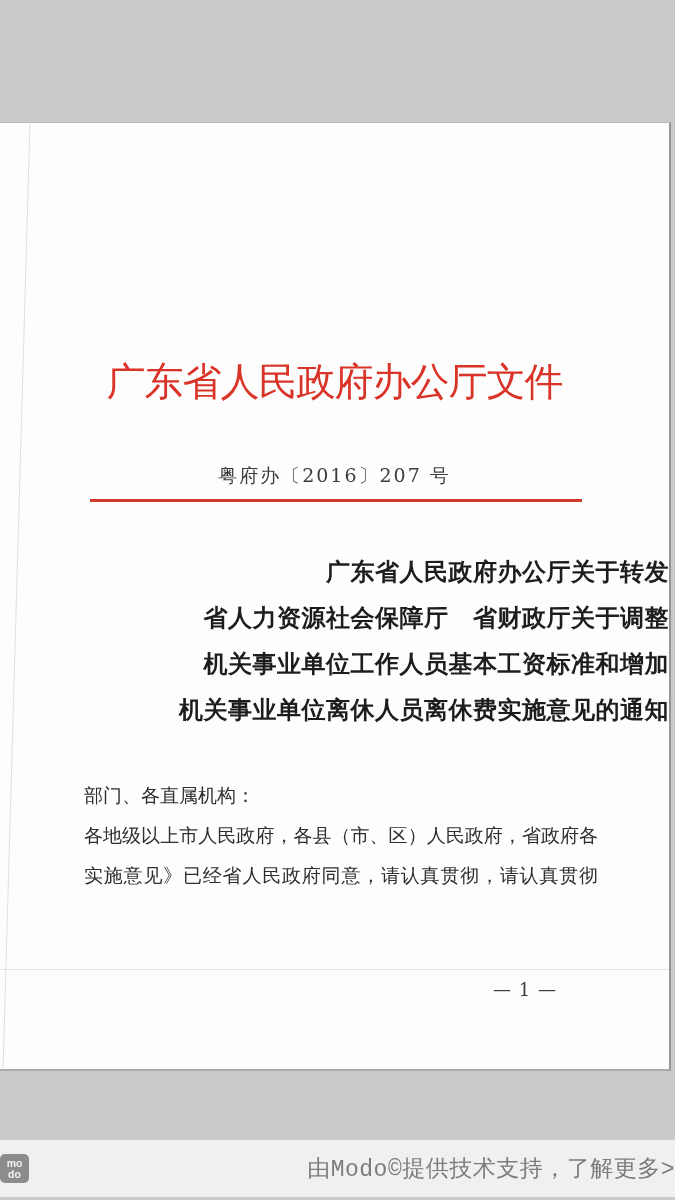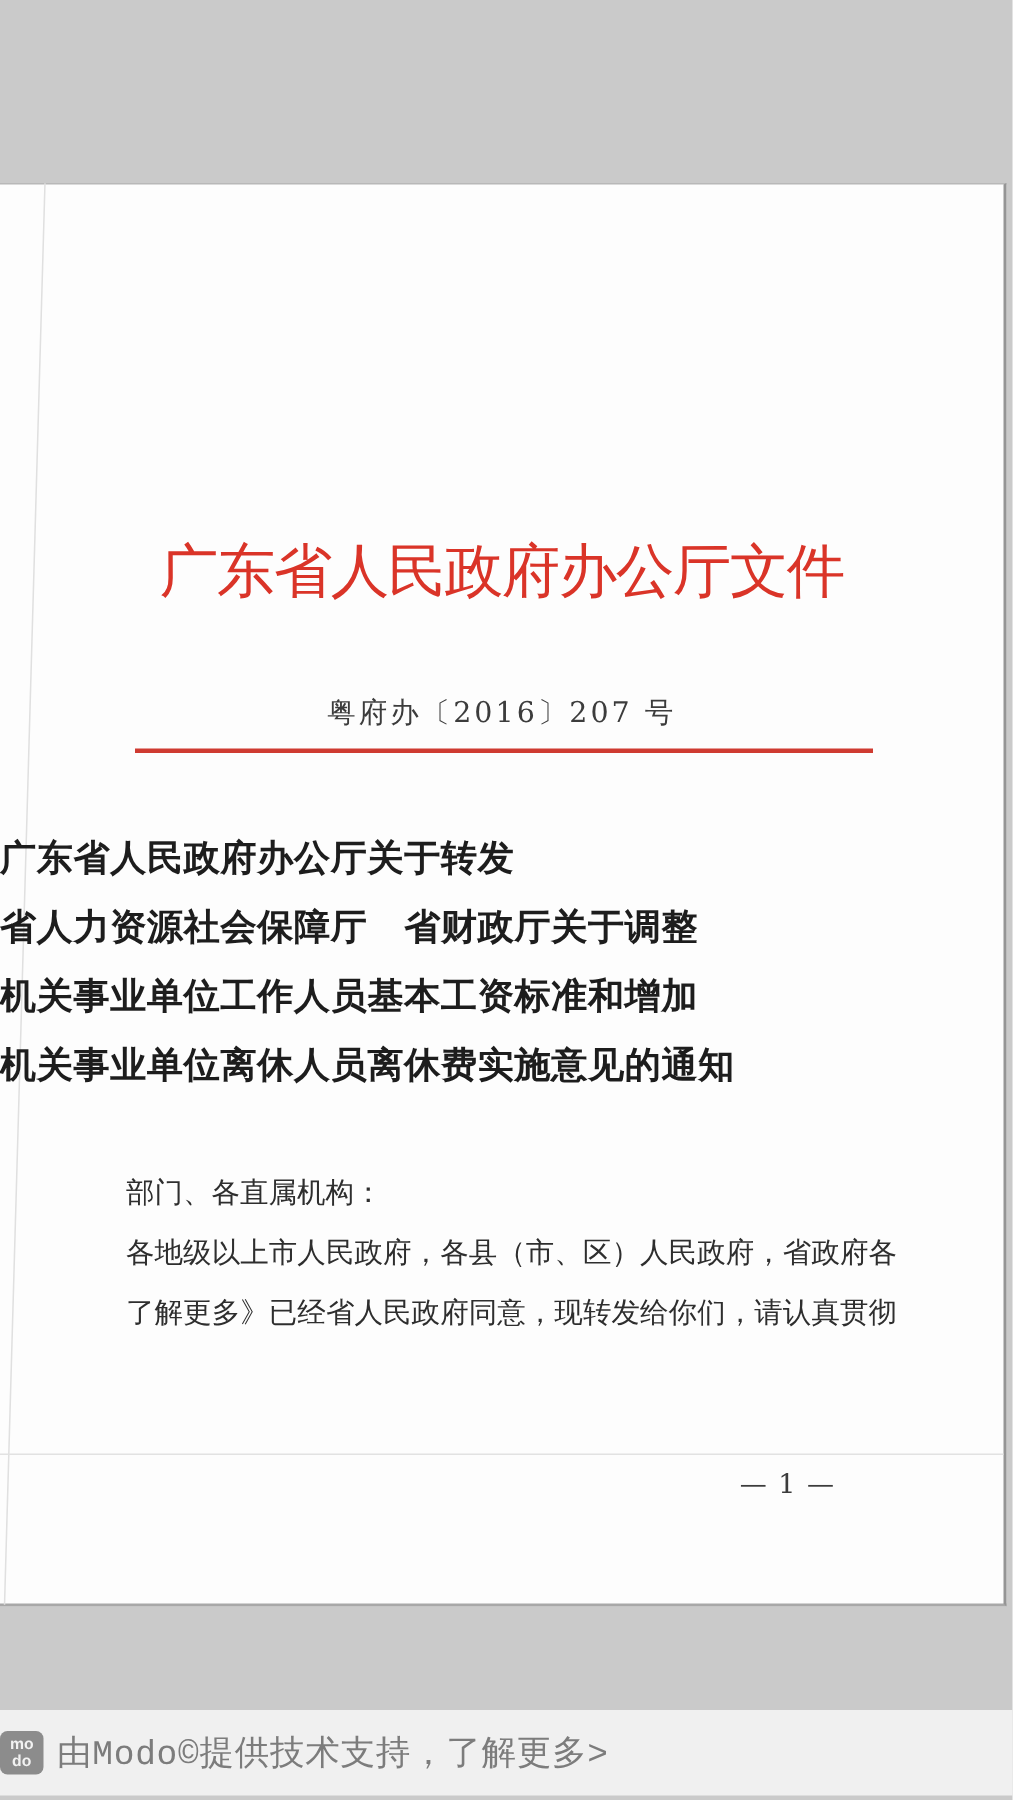--- a/index.html
+++ b/index.html
@@ -59,21 +59,21 @@
   }
   .redline{
     position:absolute;
     left:90px;top:376px;
     width:492px;height:3px;
     background:var(--divider-red);
   }
   .title-block{
     position:absolute;
     left:0;top:426px;width:100%;
-    text-align:left;
+    text-align:right;
     color:#1d1d1d;
   }
   .title-line{
     font-size:24px;font-weight:700;
     line-height:46px;height:46px;
     letter-spacing:0.5px;
   }
   .body-block{
     position:absolute;
     left:84px;top:652px;
@@ -105,21 +105,21 @@
   }
 
   
   .footer{
     position:absolute;
     left:0;top:1140px;
     width:675px;height:57px;
     background:var(--footer-bg);
     display:flex;
     align-items:center;
-    justify-content:flex-start;
+    justify-content:space-between;
     gap:9px;
     font-family:"Liberation Sans", sans-serif;
   }
   .modo-logo{
     width:29px;height:29px;
     border-radius:5px;
     background:#8c8c8c;
     display:flex;
     flex-direction:column;
     align-items:center;
@@ -158,21 +158,21 @@
     <div class="title-block">
       <div class="title-line">广东省人民政府办公厅关于转发</div>
       <div class="title-line">省人力资源社会保障厅　省财政厅关于调整</div>
       <div class="title-line">机关事业单位工作人员基本工资标准和增加</div>
       <div class="title-line">机关事业单位离休人员离休费实施意见的通知</div>
     </div>
 
     <div class="body-block">
       <div class="body-line">部门、各直属机构：</div>
       <div class="body-line just">各地级以上市人民政府，各县（市、区）人民政府，省政府各</div>
-      <div class="body-line just">了解更多》已经省人民政府同意，现转发给你们，请认真贯彻</div>
+      <div class="body-line just">实施意见》已经省人民政府同意，请认真贯彻，请认真贯彻</div>
     </div>
 
     <div class="seam"></div>
 
     <div class="pagenum">— 1 —</div>
   </div>
 
   <div class="footer">
     <span class="modo-logo">
       <span>mo</span>

